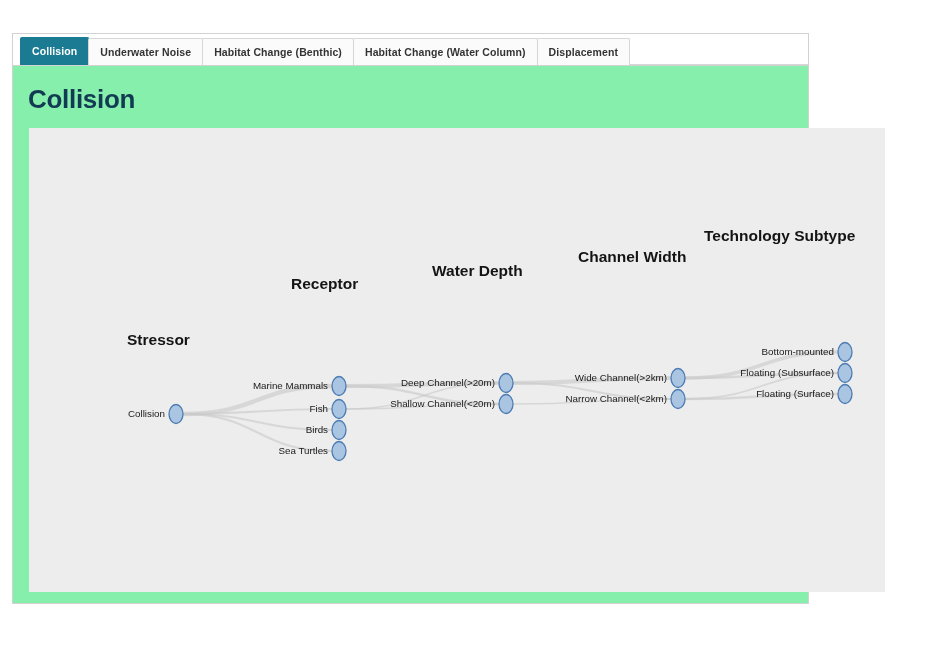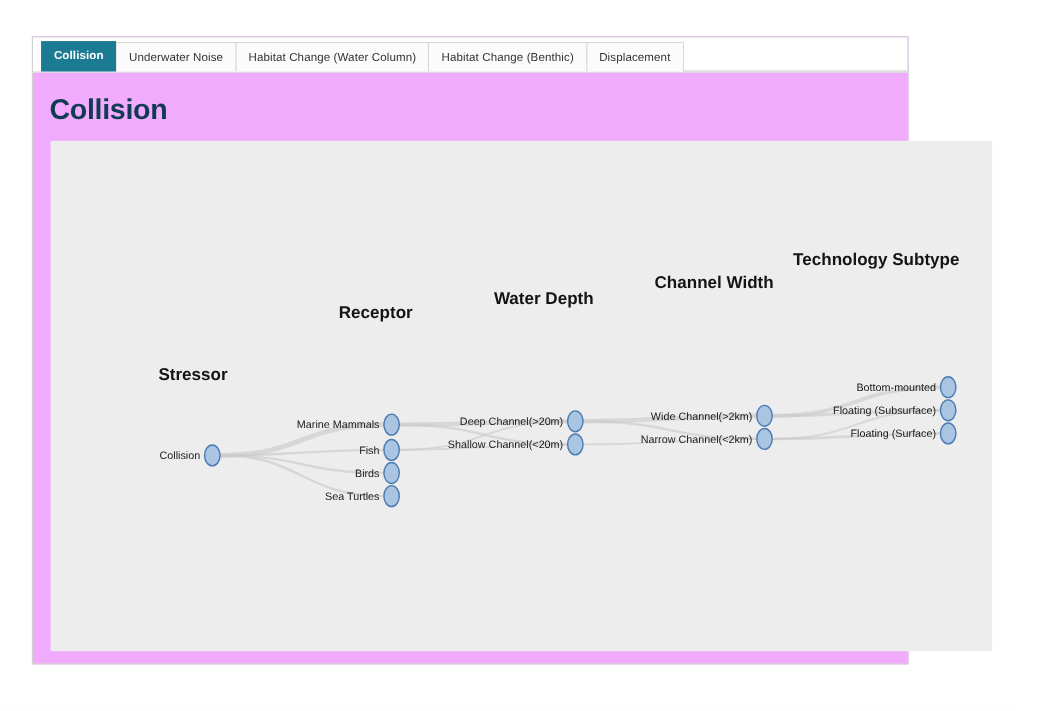--- a/index.html
+++ b/index.html
@@ -12,25 +12,25 @@
     position: relative;
     width: 952px;
     height: 646px;
     overflow: hidden;
     background: #ffffff;
   }
 
   
   .card {
     position: absolute;
-    left: 29px;
+    left: 12px;
     top: 33px;
     width: 797px;
     height: 571px;
-    background: #f0abfc;
+    background: #86efac;
     border: 1px solid #d2d2d2;
     box-sizing: border-box;
   }
 
   
   .tabbar {
     position: absolute;
     left: 0;
     top: 0;
     width: 100%;
@@ -48,21 +48,21 @@
     padding: 0 11px;
     font-size: 10.5px;
     color: #333333;
     background: #fbfbfb;
     border: 1px solid #d6d6d6;
     border-bottom: none;
     margin-right: -1px;
     white-space: nowrap;
     cursor: pointer;
     border-radius: 2px 2px 0 0;
-    font-weight: 400;
+    font-weight: 700;
     letter-spacing: 0.1px;
   }
   .tab.active {
     background: #1b7b93;
     color: #ffffff;
     font-weight: bold;
     border-color: #1b7b93;
     height: 27px;
     line-height: 27px;
   }
@@ -134,22 +134,22 @@
 </style>
 </head>
 <body>
 
 <div id="page">
   <div class="card">
 
     <div class="tabbar" id="tabbar">
         <div class="tab active">Collision</div>
         <div class="tab">Underwater Noise</div>
+        <div class="tab">Habitat Change (Benthic)</div>
         <div class="tab">Habitat Change (Water Column)</div>
-        <div class="tab">Habitat Change (Benthic)</div>
         <div class="tab">Displacement</div>
         <div class="tab-filler"></div>
       </div>
 
     <div class="page-title">Collision</div>
 
     <button class="view-results">View Results</button>
 
     <div class="diagram-panel">
       <svg class="diagram-svg" id="diagram" width="856" height="464" viewBox="0 0 856 464">

